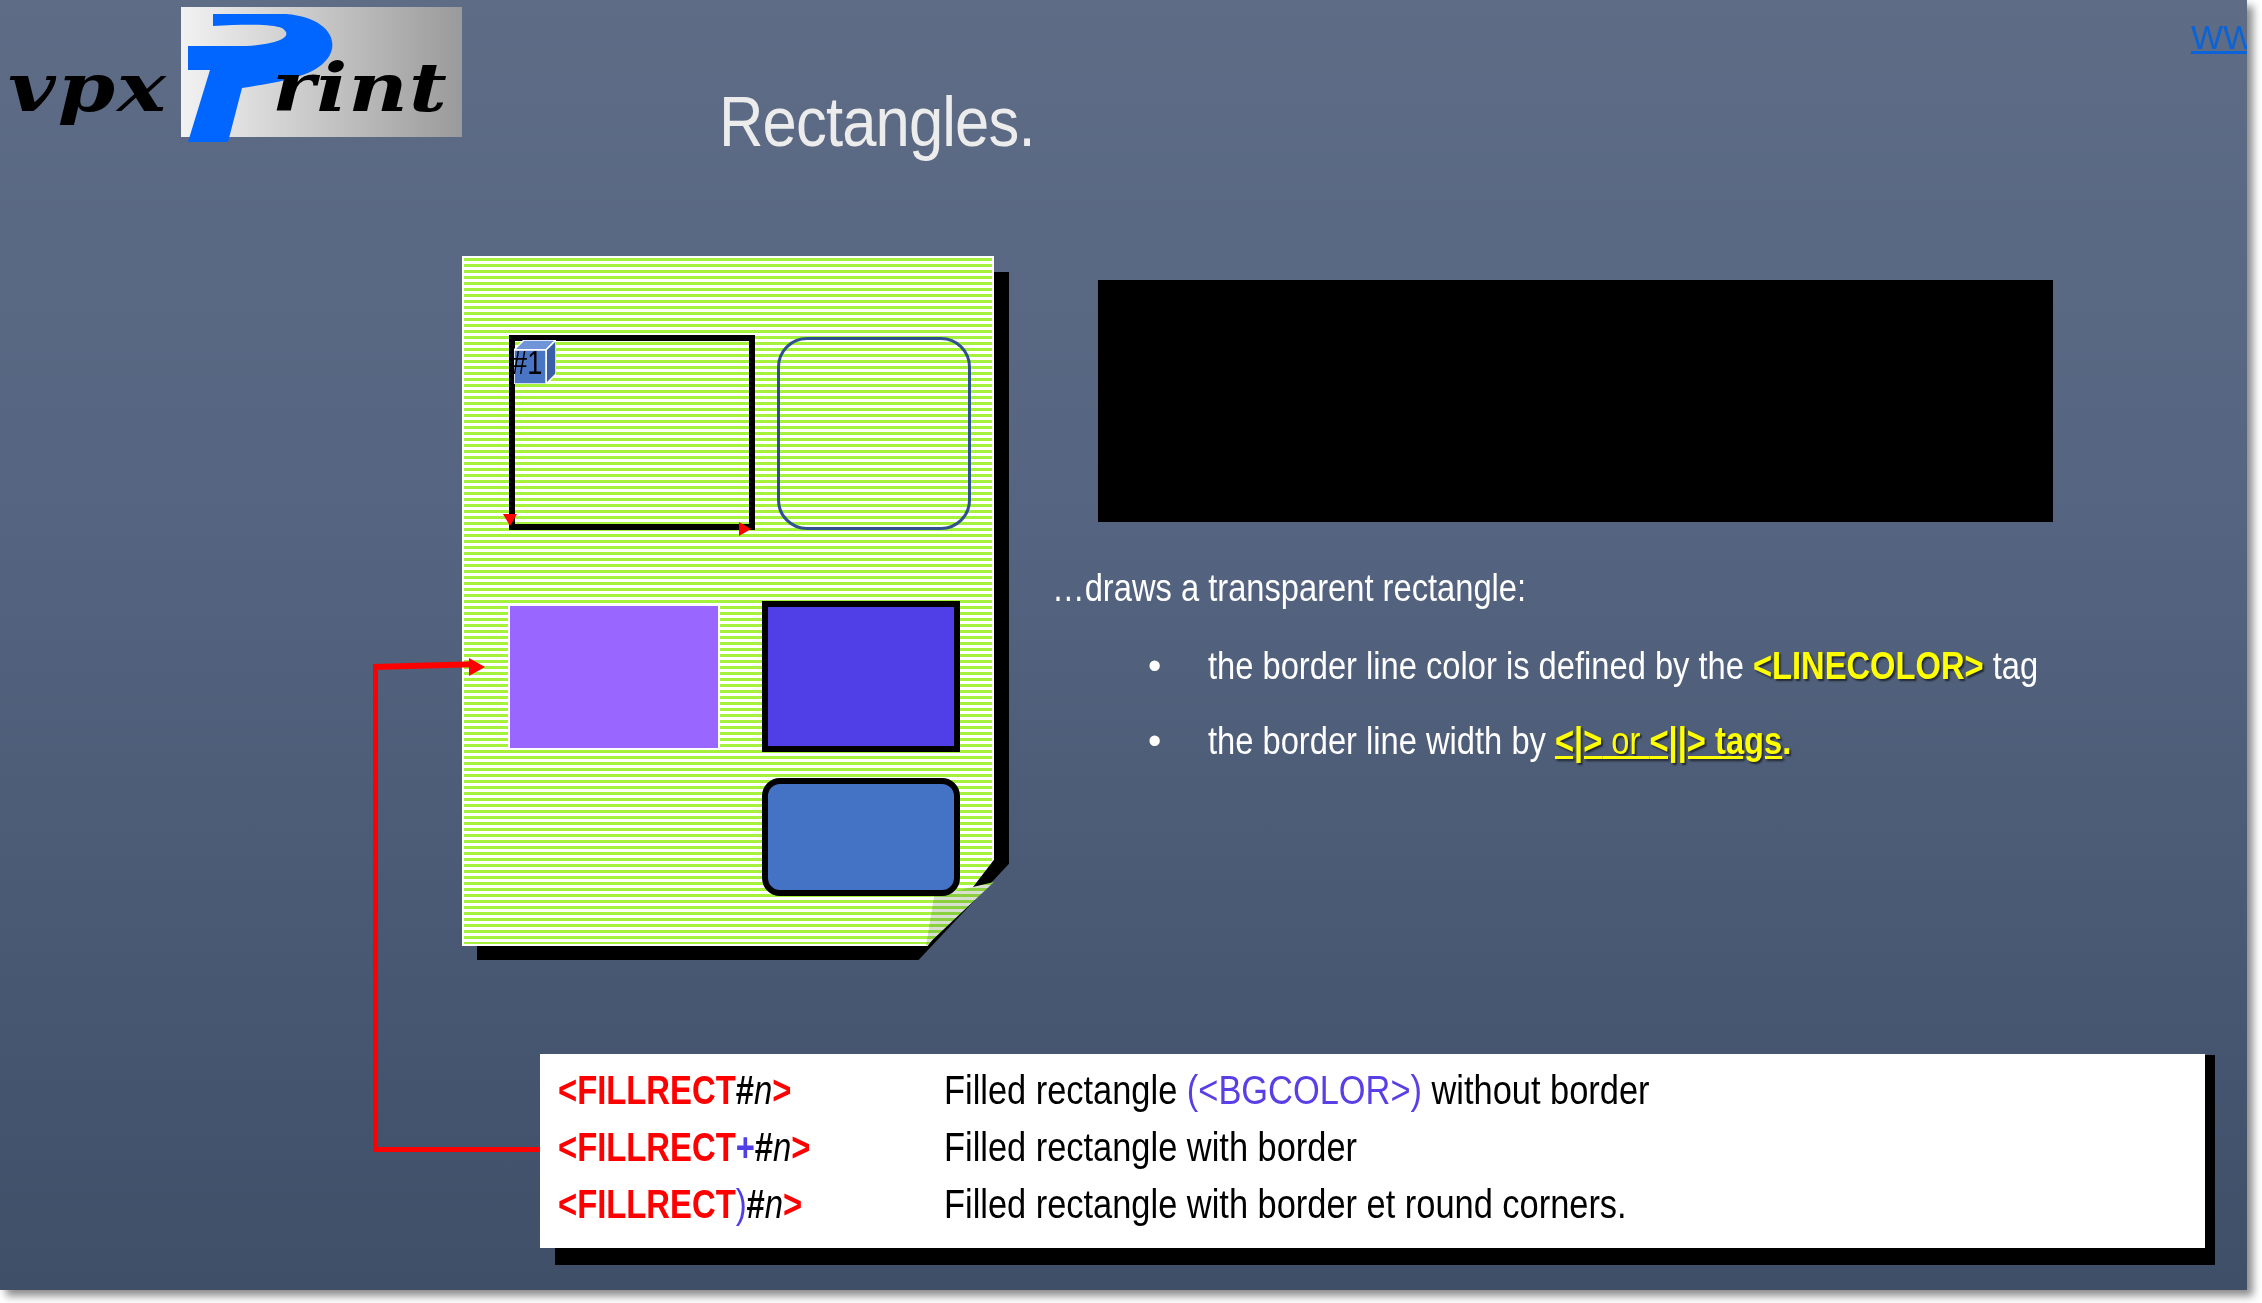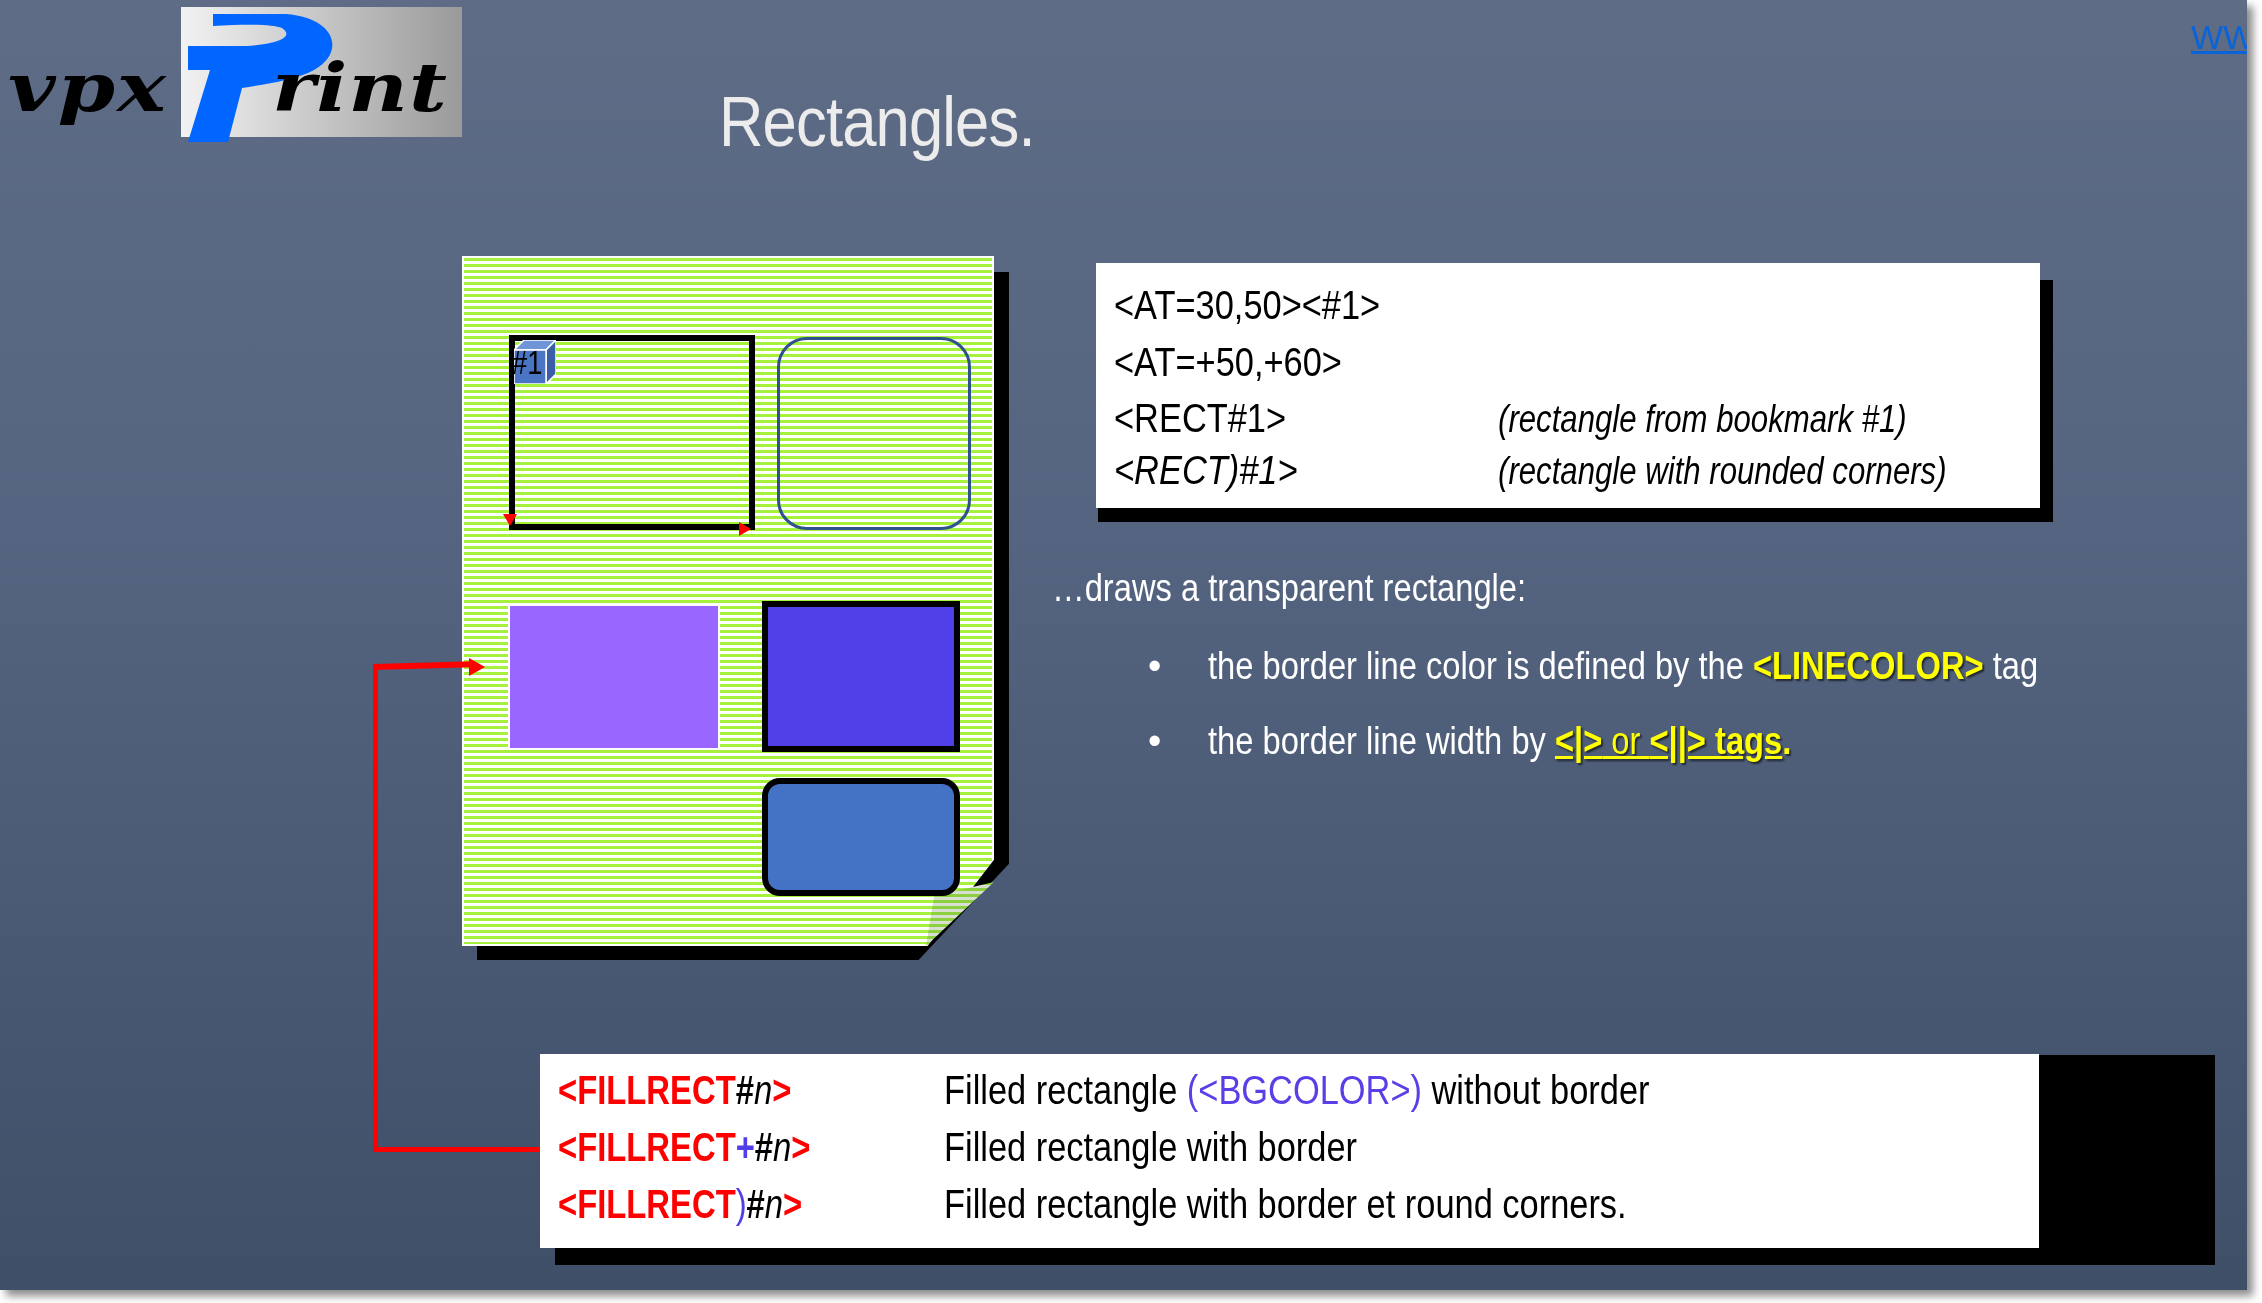--- a/index.html
+++ b/index.html
@@ -58,21 +58,21 @@
     .desc { position: absolute; left: 1052px; top: 567px; color: #ffffff; font-size: 38px; transform: scaleX(0.86); transform-origin: left top; white-space: nowrap; }
     .bullet-row { position: absolute; left: 1148px; color: #ffffff; font-size: 38px; white-space: nowrap; }
     .bullet-dot { position: absolute; left: 0; top: 0; }
     .bullet-text { position: absolute; left: 60px; top: 0; transform: scaleX(0.86); transform-origin: left top; }
     .yellow { color: #ffff00; font-weight: bold; text-shadow: 2px 2px 2px rgba(0,0,0,0.6); }
     .yellow-link { color: #ffff00; text-decoration: underline; text-shadow: 2px 2px 2px rgba(0,0,0,0.6); }
     .yellow-link b { font-weight: bold; }
 
     
     .fill-shadow { position: absolute; left: 555px; top: 1055px; width: 1660px; height: 210px; background: #000; }
-    .fill-box { position: absolute; left: 540px; top: 1054px; width: 1499px; height: 194px; background: #fff; }
+    .fill-box { position: absolute; left: 540px; top: 1054px; width: 1665px; height: 194px; background: #fff; }
     .fill-tag { position: absolute; left: 18px; font-size: 40px; color: #ff0000; font-weight: bold; transform: scaleX(0.82); transform-origin: left top; white-space: nowrap; }
     .fill-tag .blk { color: #000; }
     .fill-tag .blu { color: #503ee6; }
     .fill-desc { position: absolute; left: 404px; font-size: 40px; color: #000; transform: scaleX(0.86); transform-origin: left top; white-space: nowrap; }
     .fill-desc .blu { color: #5a3ee6; }
   </style>
 </head>
 <body>
 
 <div class="slide">
@@ -108,28 +108,20 @@
   <div class="fill-1"></div>
   <div class="fill-2"></div>
   <div class="fill-3"></div>
 
   <div class="conn-v"></div>
   <div class="conn-h-bottom"></div>
   <div class="conn-h-top"></div>
   <div class="conn-head"></div>
 
   <div class="code-shadow"></div>
-  <div class="code-box">
-    <div class="code-line" style="top:20px">&lt;AT=30,50&gt;&lt;#1&gt;</div>
-    <div class="code-line" style="top:77px">&lt;AT=+50,+60&gt;</div>
-    <div class="code-line" style="top:133px">&lt;RECT#1&gt;</div>
-    <div class="code-comment" style="top:135px">(rectangle from bookmark #1)</div>
-    <div class="code-line italic" style="top:185px">&lt;RECT)#1&gt;</div>
-    <div class="code-comment" style="top:187px">(rectangle with rounded corners)</div>
-  </div>
 
   <div class="desc">…draws a transparent rectangle:</div>
 
   <div class="bullet-row" style="top:645px">
     <span class="bullet-dot">•</span>
     <span class="bullet-text"><span>the border line color is defined by the </span><span class="yellow">&lt;LINECOLOR&gt;</span><span> tag</span></span>
   </div>
 
   <div class="bullet-row" style="top:720px">
     <span class="bullet-dot">•</span>

